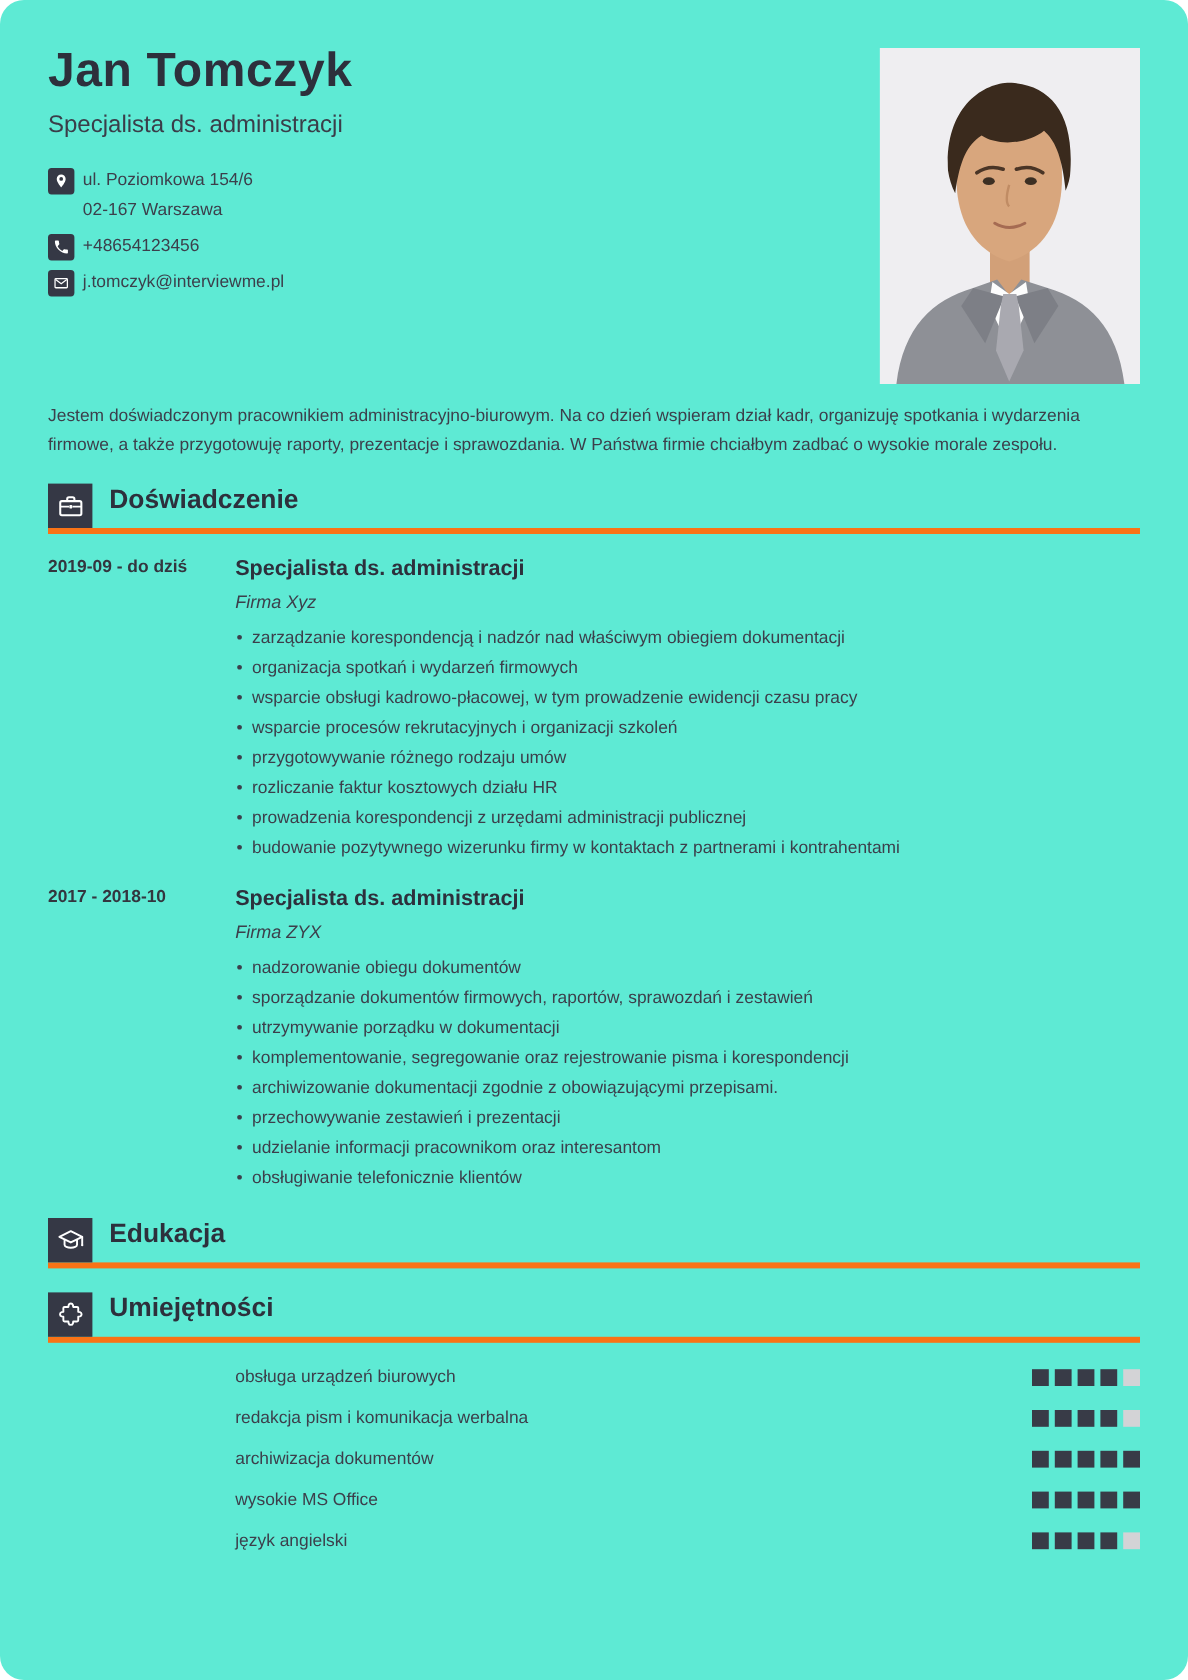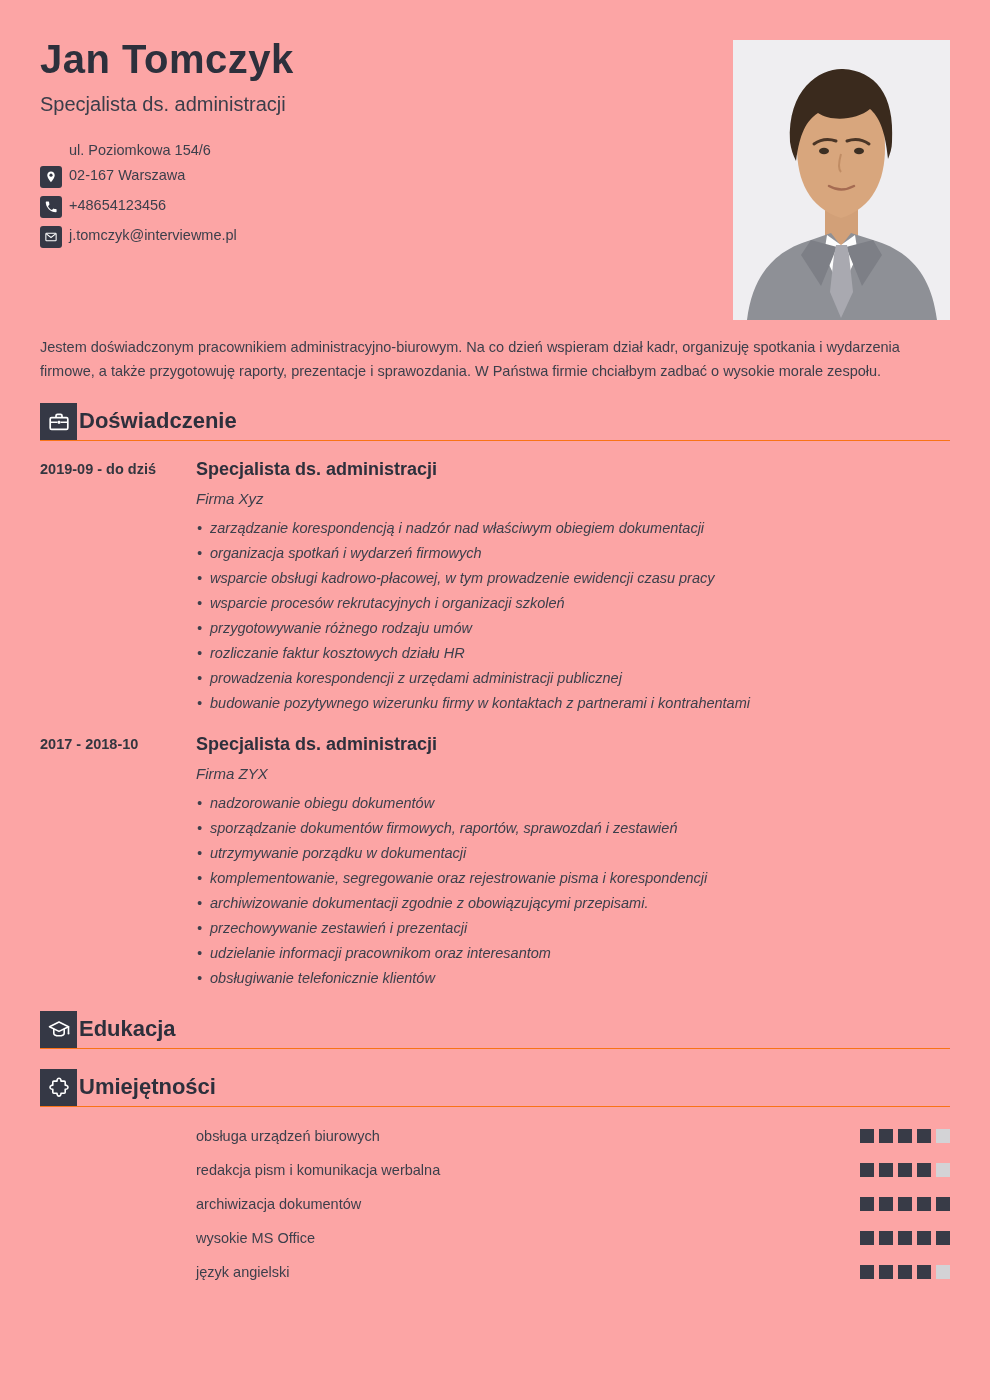--- a/index.html
+++ b/index.html
@@ -1,59 +1,59 @@
 <!DOCTYPE html>
 <html><head>
 <meta charset="utf-8">
 <style>
   html,body { margin:0; padding:0; background:#ffffff; }
   .page {
-    width:990px; height:1400px; background:#fca5a5; position:relative;
-    font-family:"Liberation Sans", sans-serif; color:#3f424e; overflow:hidden;
+    width:990px; height:1400px; background:#5eead4; position:relative;
+    font-family:"Liberation Sans", sans-serif; color:#3f424e; overflow:hidden;border-radius:20px;
   }
   .content { padding:36px 40px 0 40px; position:relative; }
 
   
   .name { font-size:40px; font-weight:bold; color:#2d303c; margin:0; line-height:46px; letter-spacing:0.5px; }
   .subtitle { font-size:20px; color:#3a3d49; margin-top:11px; }
 
   .contact { margin-top:22px; }
-  .contact-row { display:flex; align-items:flex-end; margin-bottom:5px; }
+  .contact-row { display:flex; align-items:flex-start; margin-bottom:5px; }
   .contact-icon {
     width:22px; height:22px; background:#353845; border-radius:3px; flex:none;
     display:flex; align-items:center; justify-content:center; margin-right:7px; margin-top:2px;
   }
   .contact-icon svg { width:14px; height:14px; display:block; }
   .contact-text { font-size:14.5px; line-height:25px; color:#3c3f4b; }
 
   .photo { position:absolute; top:40px; right:40px; width:217px; height:280px; }
   .photo svg { display:block; }
 
   
   .summary { margin-top:87px; font-size:14.5px; line-height:24px; color:#3c3f4b; width:902px; }
 
   
   .section-head {
-    display:flex; align-items:flex-end; gap:2px;
-    border-bottom:1px solid #f97316; margin-top:20px;
+    display:flex; align-items:flex-start; gap:14px;
+    border-bottom:5px solid #f97316; margin-top:20px;
   }
   .section-icon {
     width:37px; height:37px; background:#353845; flex:none;
     display:flex; align-items:center; justify-content:center;
   }
   .section-icon svg { width:24px; height:24px; display:block; }
   .section-title { font-size:22px; font-weight:bold; color:#2d303c; padding-bottom:6px; }
 
   .entry { display:flex; margin-top:17px; }
   .entry-date { width:156px; flex:none; font-weight:bold; font-size:14.5px; color:#33363f; padding-top:3px; }
   .entry-body { flex:1; }
   .entry-role { font-size:18px; font-weight:bold; color:#2d303c; line-height:22px; }
   .entry-company { font-style:italic; font-size:15px; margin-top:10px; color:#3c3f4b; }
   ul.bullets { list-style:none; margin:9px 0 0 0; padding:0; }
-  ul.bullets li { font-size:14.5px; line-height:25px; padding-left:14px; position:relative; color:#3c3f4b;font-style:italic; }
+  ul.bullets li { font-size:14.5px; line-height:25px; padding-left:14px; position:relative; color:#3c3f4b; }
   ul.bullets li::before { content:"\2022"; position:absolute; left:1px; top:0; color:#3c3f4b; }
   .edu-line { font-size:14.5px; line-height:25px; color:#3c3f4b; }
   .edu-line.first { margin-top:8px; }
 
   
   .skills { margin-top:12px; }
   .skill-row { display:flex; align-items:center; justify-content:space-between; margin-left:156px; height:34px; }
   .skill-label { font-size:14.5px; color:#3c3f4b; }
   .skill-squares { display:flex; gap:5px; }
   .sq { width:14px; height:14px; display:inline-block; }

